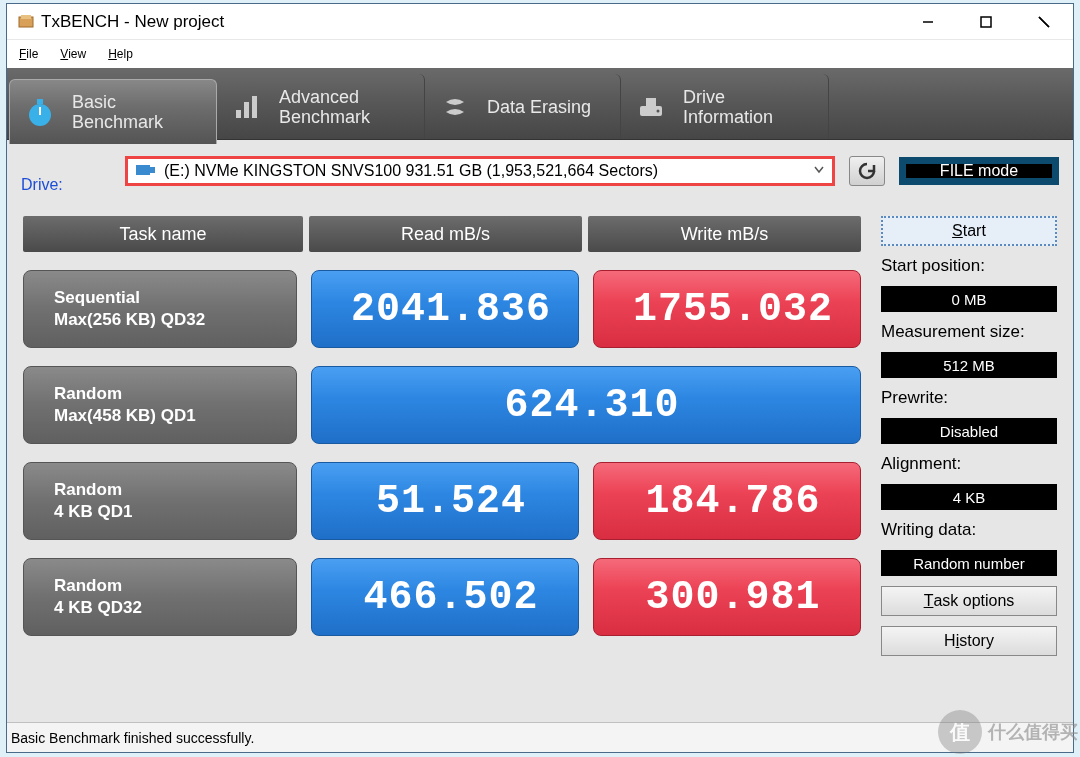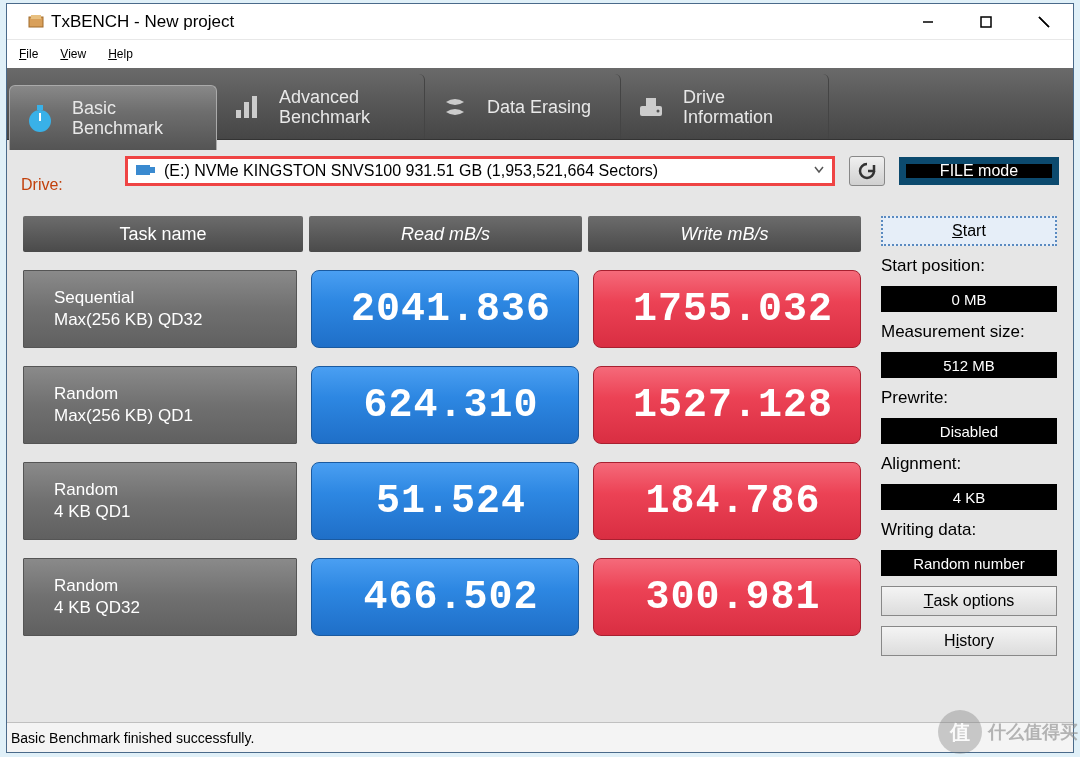--- a/index.html
+++ b/index.html
@@ -20,21 +20,21 @@
     background: #ffffff;
     border: 1px solid #4a6a8a;
     display: flex;
     flex-direction: column;
   }
   .titlebar {
     height: 36px;
     background: #ffffff;
     display: flex;
     align-items: center;
-    padding-left: 20px;
+    padding-left: 10px;
     color: #000;
     border-bottom: 1px solid #e8e8e8;
   }
   .titlebar .icon { width:18px; height:18px; margin-right:6px; }
   .titlebar .title { font-size: 17px; flex:1; }
   .win-controls { display:flex; height:100%;}
   .win-btn {
     width:58px; display:flex; align-items:center; justify-content:center;
     font-size:14px; color:#000;
   }
@@ -69,32 +69,32 @@
     gap: 14px;
     border-radius: 6px 6px 0 0;
     border-right:1px solid #444;
     white-space: pre;
   }
   .tab.active {
     background: linear-gradient(#888 0%, #6e6e6e 40%, #545454 100%);
     border:1px solid #aaa;
     border-bottom:none;
     position:relative;
-    top:11px;
+    top:5px;
   }
   .tab .tabicon { flex:0 0 36px; height:36px; display:flex; align-items:center; justify-content:center;}
   .tab .tabtext { line-height:20px;}
   .toparea {
     padding: 8px 14px 6px 14px;
     display: flex;
     align-items: center;
     gap: 14px;
     background:#e6e6e6;
   }
-  .drive-label { font-size:16px; color:#c2410c; width:90px;margin-top:28px;}
+  .drive-label { font-size:16px; color:#1d4ed8; width:90px;margin-top:28px;}
   .drive-select {
     flex:1;
     height: 30px;
     background:#fff;
     border:3px solid #ef4444;
     display:flex;
     align-items:center;
     padding:6px 6px;
     font-size:16px;
     position:relative;
@@ -117,31 +117,31 @@
   }
   .mainrow { flex:1; display:flex; background:#e6e6e6; padding: 16px 16px 0 16px; gap:20px; min-height:0;}
   .results { flex:1; display:flex; flex-direction:column; gap:18px;}
   .headerrow { display:flex; gap:6px; height:36px;}
   .hcell {
     background: linear-gradient(#6c6c6c,#4a4a4a);
     color:#fff; display:flex; align-items:center; justify-content:center;
     font-size:18px; border-radius:2px;
   }
   .hc1 { flex: 0 0 280px;}
-  .hc2, .hc3 { flex:1;font-style:italic;}
+  .hc2, .hc3 { flex:1;}
   .datarow { display:flex; gap:14px; height:78px;}
   .taskcell {
     flex: 0 0 274px;
     background: linear-gradient(180deg,#8a8a8a 0%, #707070 50%, #606060 100%);
     border: 1px solid #555;
-    border-radius: 1px;
+    border-radius: 8px;
     color:#fff;
     display:flex; flex-direction:column; justify-content:center;
     padding-left:30px;
-    font-size:17px; line-height:22px;
+    font-size:17px; line-height:22px;font-weight:bold;
   }
   .readcell, .writecell {
     flex:1;
     border-radius:8px;
     display:flex; align-items:center; justify-content:center;
     font-size:40px; font-weight:700;
     font-family: "Courier New", monospace;
     letter-spacing:1px;
     color:#fff;
     padding-left:12px;
@@ -307,24 +307,23 @@
           <span>Sequential</span>
             <span>Max(256 KB) QD32</span>
         </div>
         <div class="readcell">2041.836</div>
         <div class="writecell">1755.032</div>
       </div>
 
       <div class="datarow">
         <div class="taskcell">
           <span>Random</span>
-            <span>Max(256 KB) QD1</span>
+            <span>Max(458 KB) QD1</span>
         </div>
         <div class="readcell">624.310</div>
-        <div class="writecell">1527.128</div>
       </div>
 
       <div class="datarow">
         <div class="taskcell">
           <span>Random</span>
             <span>4 KB QD1</span>
         </div>
         <div class="readcell">51.524</div>
         <div class="writecell">184.786</div>
       </div>

